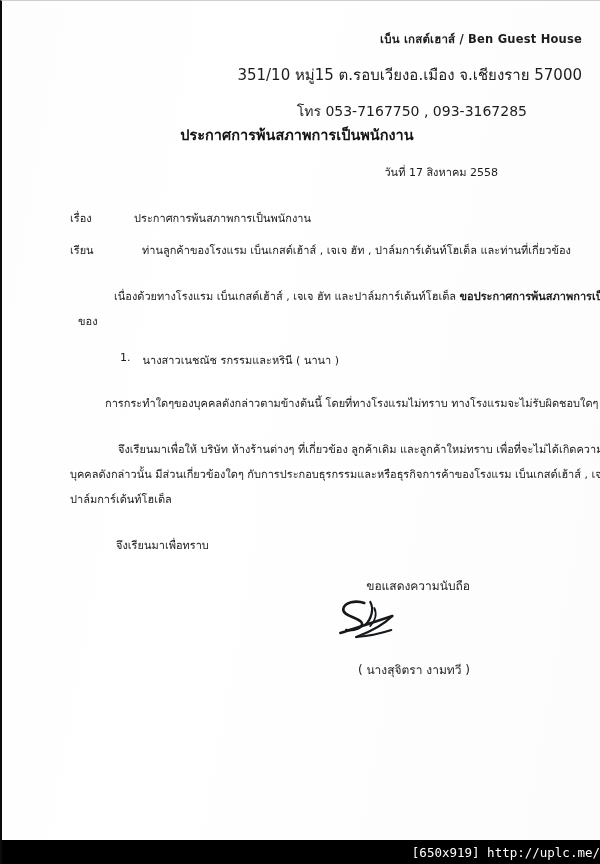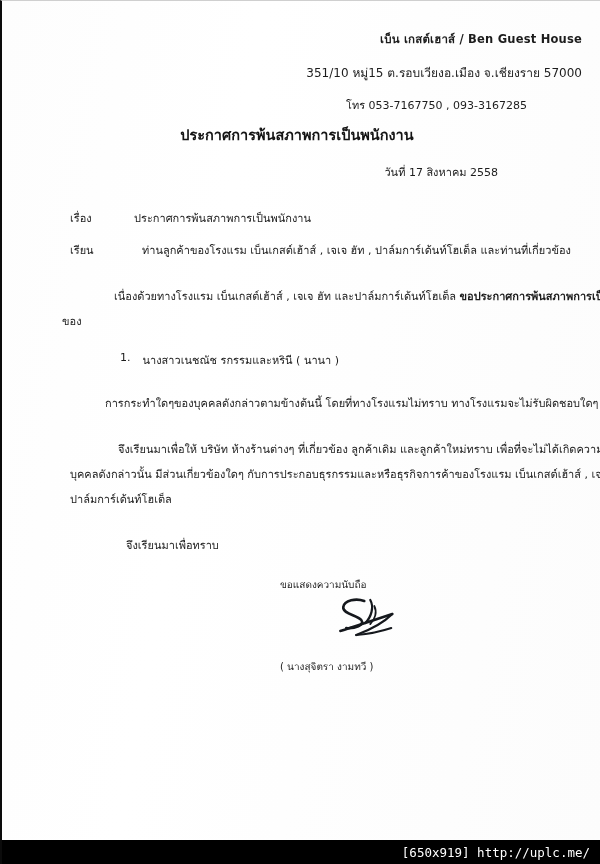--- a/index.html
+++ b/index.html
@@ -49,28 +49,28 @@
   }
   .lh-name {
     font-size: 11.5px;
     font-weight: bold;
     letter-spacing: 0.2px;
     line-height: 1.2;
     white-space: nowrap;
   }
   .lh-address {
     margin-top: 19px;
-    font-size: 12px;
+    font-size: 15px;
     line-height: 1.2;
     white-space: nowrap;
   }
   .lh-phone {
     margin-top: 19px;
     margin-right: 55px;
-    font-size: 11px;
+    font-size: 14px;
     line-height: 1.2;
     white-space: nowrap;
   }
 
   
   .doc-title {
     position: absolute;
     top: 122px;
     left: 0;
     width: 600px;
@@ -123,21 +123,21 @@
   .para b { font-weight: bold; }
 
   #para-intro {
     top: 283px;
     left: 112px;
     width: 460px;
     white-space: nowrap;
   }
   #para-intro-cont {
     top: 308px;
-    left: 60px;
+    left: 76px;
     font-size: 11px;
   }
 
   .name-item {
     position: absolute;
     top: 350px;
     left: 118px;
     font-size: 11px;
     color: #1c1c1c;
     display: flex;
@@ -159,32 +159,32 @@
   }
   #para-notice .pl {
     display: block;
     white-space: nowrap;
     line-height: 25px;
   }
   #para-notice .pl:first-child { text-indent: 48px; }
 
   #para-closing {
     top: 532px;
-    left: 124px;
+    left: 114px;
     white-space: nowrap;
   }
 
   
   .signature-block {
     position: absolute;
     top: 578px;
     left: 278px;
     width: 190px;
-    text-align: left;
-    font-size: 10px;
+    text-align: right;
+    font-size: 12px;
     color: #1c1c1c;
   }
   .sig-regards { line-height: 1.2; }
   .sig-graphic {
     height: 48px;
     margin-top: 4px;
     position: relative;
   }
   .sig-graphic svg {
     position: absolute;
@@ -206,21 +206,21 @@
   .footer-bar {
     position: absolute;
     left: 0;
     right: 0;
     bottom: 0;
     height: 24px;
     background: #000000;
     display: flex;
     align-items: center;
     justify-content: flex-end;
-    padding-right: 10px;
+    padding-right: 0;
     box-sizing: border-box;
   }
   .footer-text {
     color: #ffffff;
     font-family: "DejaVu Sans Mono", "Liberation Mono", monospace;
     font-size: 12.5px;
     letter-spacing: 0px;
     white-space: nowrap;
   }
 </style>

